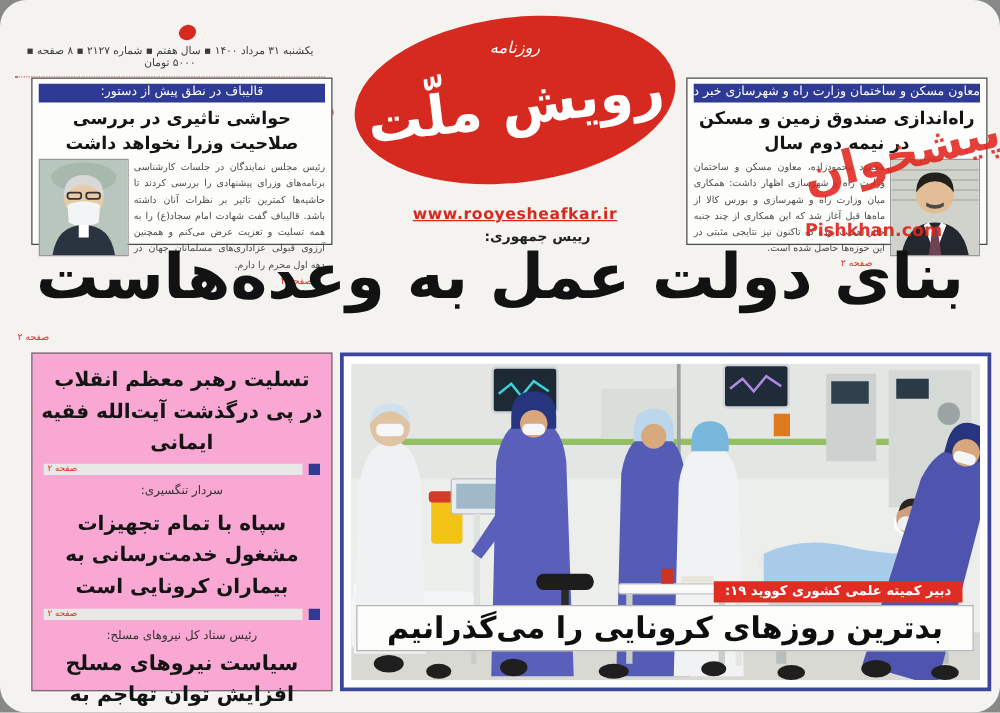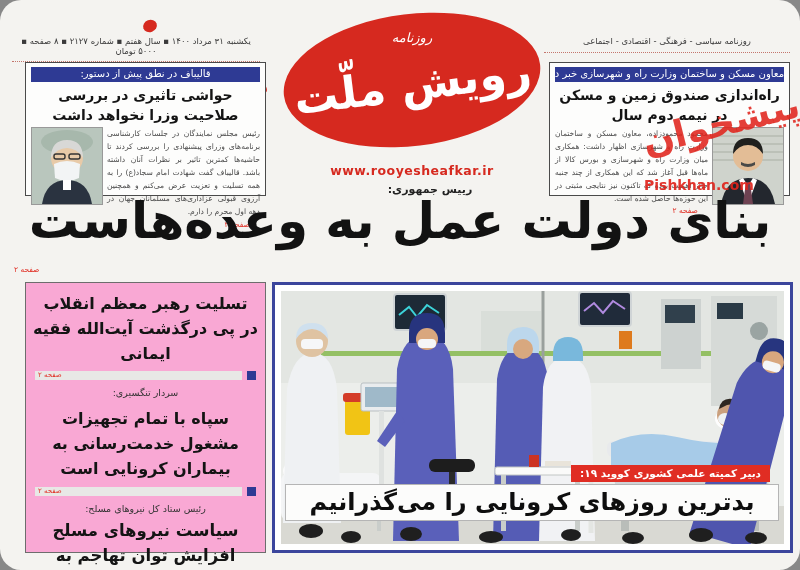--- a/index.html
+++ b/index.html
@@ -11,21 +11,21 @@
             font-size:8.5px;color:#3a3a3a;padding-bottom:5px;border-bottom:1.5px dotted #c4766d;}
   .typeline{position:absolute;right:10px;top:36px;width:246px;text-align:center;
             font-size:8.5px;color:#3a3a3a;padding-bottom:6px;border-bottom:1.5px dotted #c4766d;}
   .logo{position:absolute;left:281px;top:8px;width:262px;height:148px;}
   .logo svg{display:block;}
   .logo-flourish{position:absolute;left:143px;top:20px;width:14px;height:12px;border-radius:50%;
             background:#d6291f;transform:rotate(-20deg);}
   .logo-flourish2{position:absolute;left:243px;top:78px;width:26px;height:12px;border-radius:50%;
             background:#d6291f;transform:rotate(38deg);}
   .website{position:absolute;left:281px;top:163px;width:262px;text-align:center;direction:ltr;
-           color:#d6291f;font-weight:bold;font-size:12.5px;letter-spacing:.5px;}
+           color:#d6291f;font-weight:bold;font-size:12.5px;letter-spacing:.5px;text-decoration:underline;}
   
   .tbox{position:absolute;top:62px;width:241px;height:134px;background:#fdfdfc;
         border:1px solid #4a4a4a;box-sizing:border-box;}
   .tbox-left{left:25px;}
   .tbox-right{right:10px;}
   .kbar{height:15px;margin:4px 5px 0;background:#2e3a94;color:#fff;font-size:10px;
         line-height:13px;text-align:center;white-space:nowrap;overflow:hidden;}
   .thead{font-size:14px;font-weight:bold;color:#141414;text-align:center;line-height:1.4;
          margin:4px 4px 2px;}
   .trow{display:flex;margin:1px 5px 0;gap:4px;}
@@ -64,21 +64,20 @@
   .covid-headline{position:absolute;left:4px;right:5px;bottom:23px;background:#fcfcfb;
                   border:1px solid #b5b5b5;text-align:center;font-size:24px;font-weight:bold;
                   color:#0e0e0e;padding:3px 0 4px;z-index:5;}
 </style>
 </head>
 <body>
 
 <div class="page">
 
   <div class="dateline">یکشنبه ۳۱ مرداد ۱۴۰۰ ▪ سال هفتم ▪ شماره ۲۱۲۷ ▪ ۸ صفحه ▪ ۵۰۰۰ تومان</div>
-  <div class="typeline">روزنامه سیاسی - فرهنگی - اقتصادی - اجتماعی</div>
 
   <div class="logo">
     <svg width="262" height="148" viewBox="0 0 262 148">
       <ellipse cx="131" cy="72" rx="129" ry="66" fill="#d6291f" transform="rotate(-7 131 72)"></ellipse>
       <text x="131" y="34" text-anchor="middle" font-size="13" fill="#ffffff" font-family="DejaVu Sans, sans-serif" font-style="italic">روزنامه</text>
       <text x="131" y="92" text-anchor="middle" font-size="44" font-weight="bold" fill="#ffffff" font-family="DejaVu Sans, sans-serif" transform="rotate(-7 131 72)">رویش ملّت</text>
     </svg>
   </div>
   <div class="logo-flourish"></div>
   <div class="logo-flourish2"></div>

